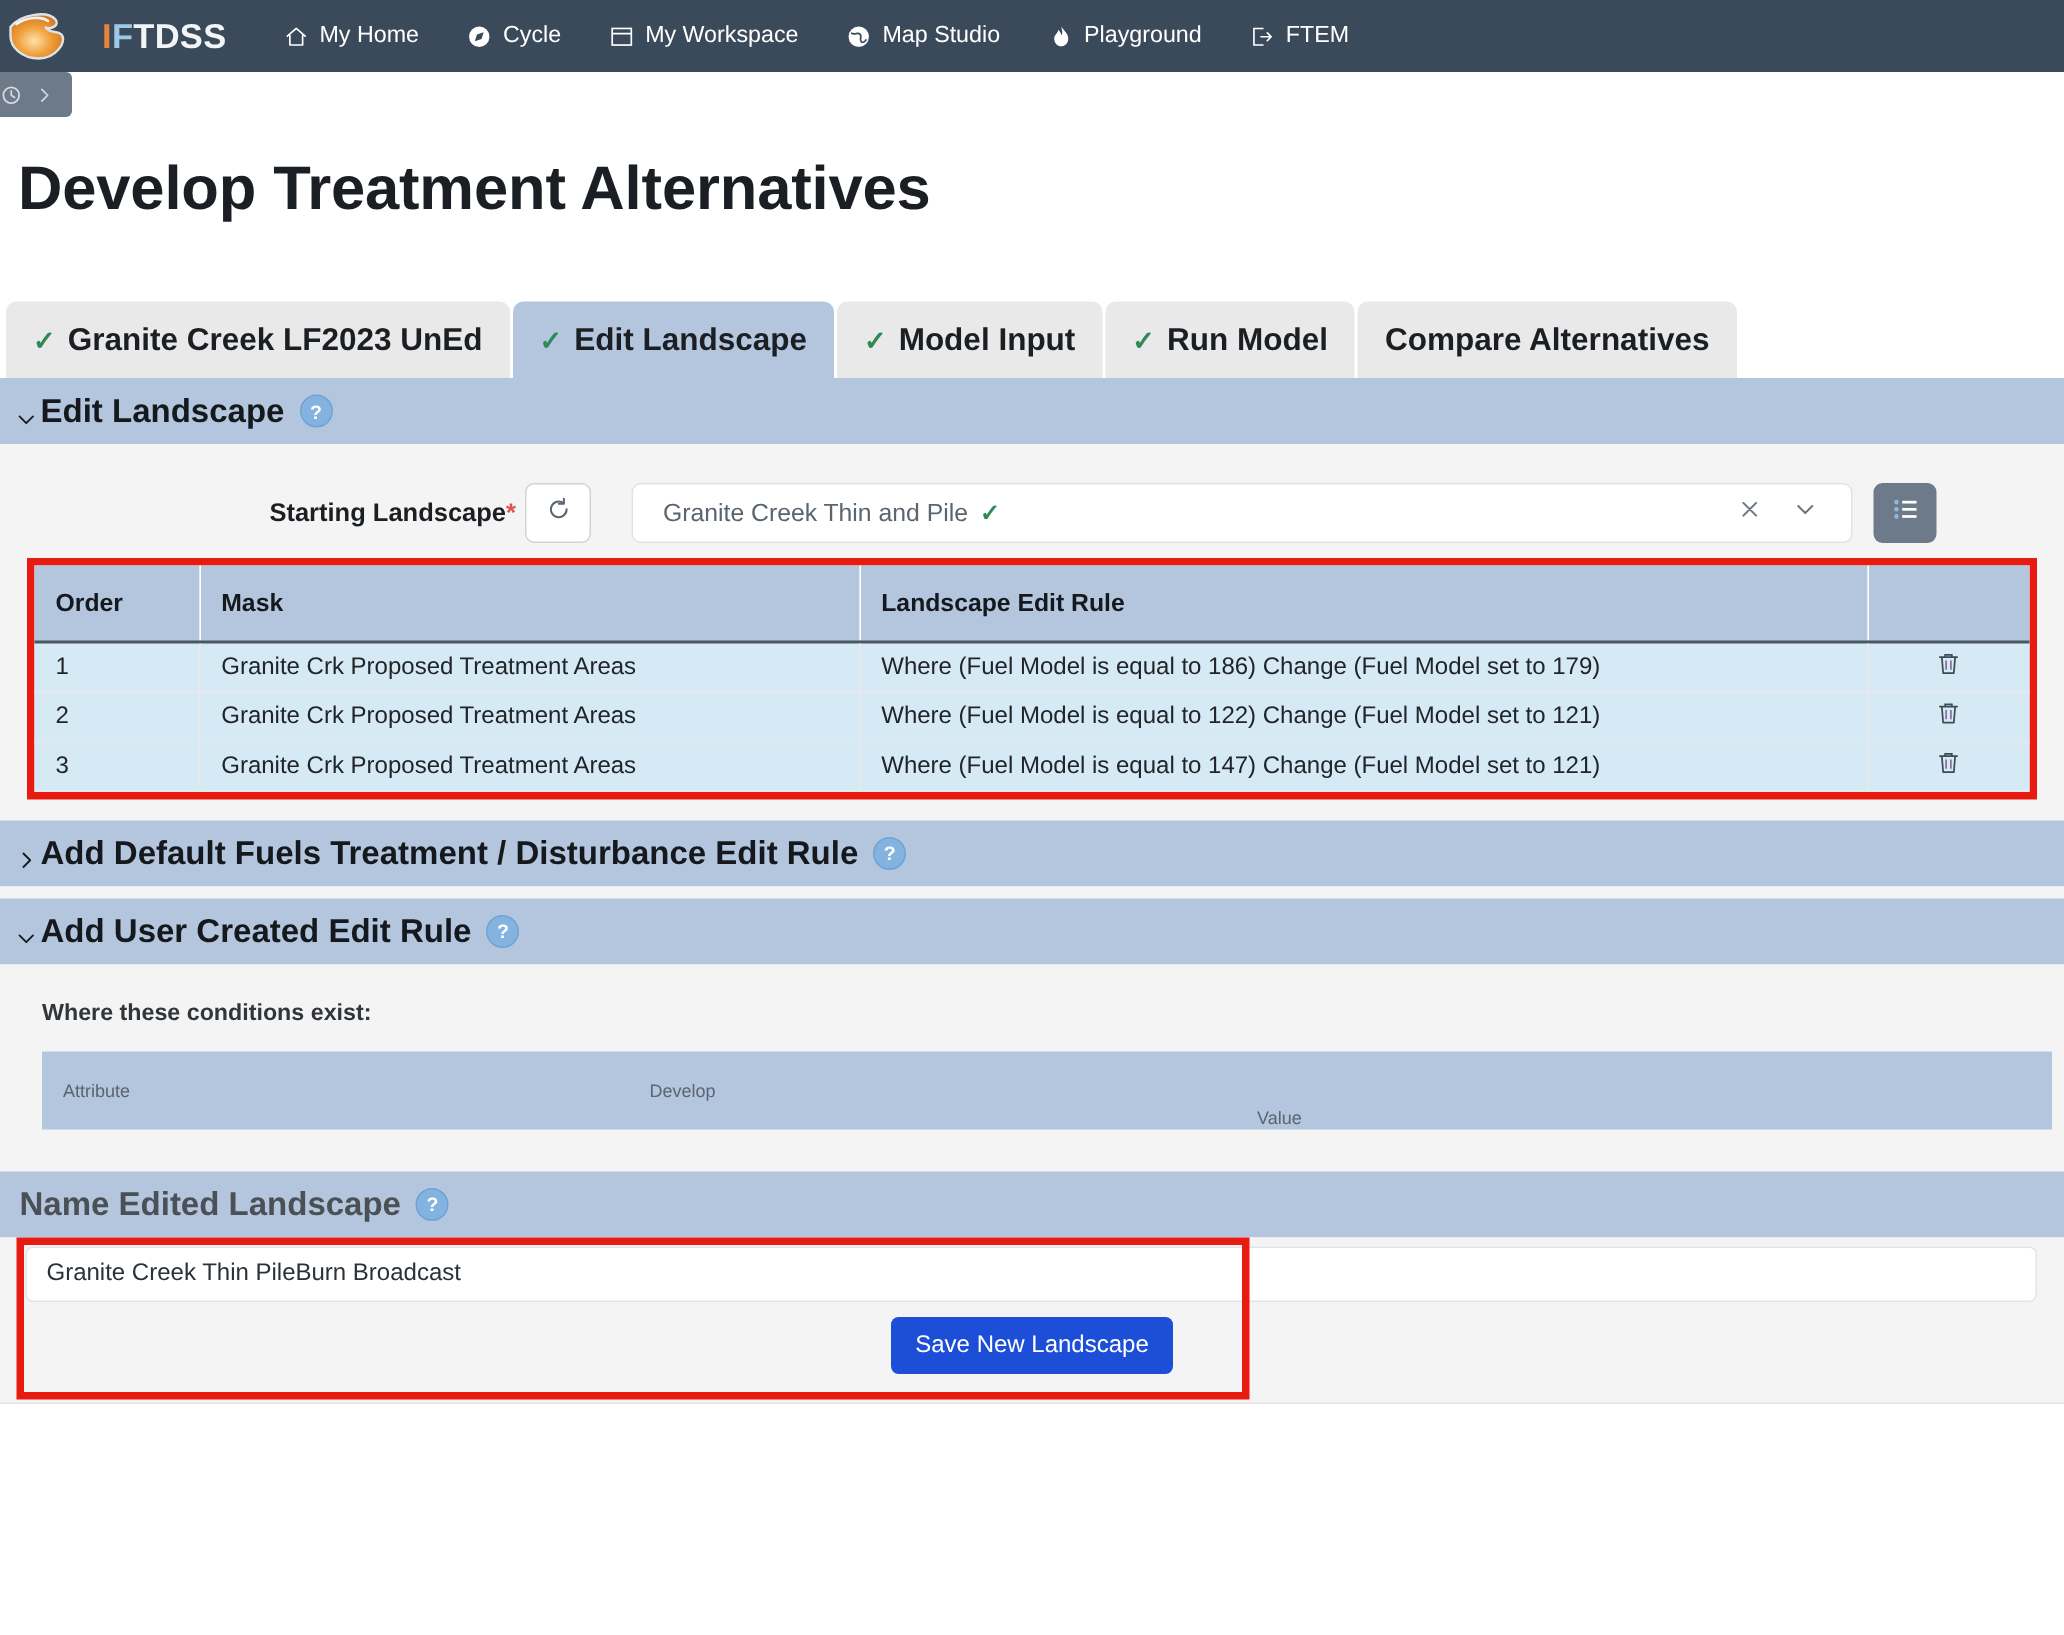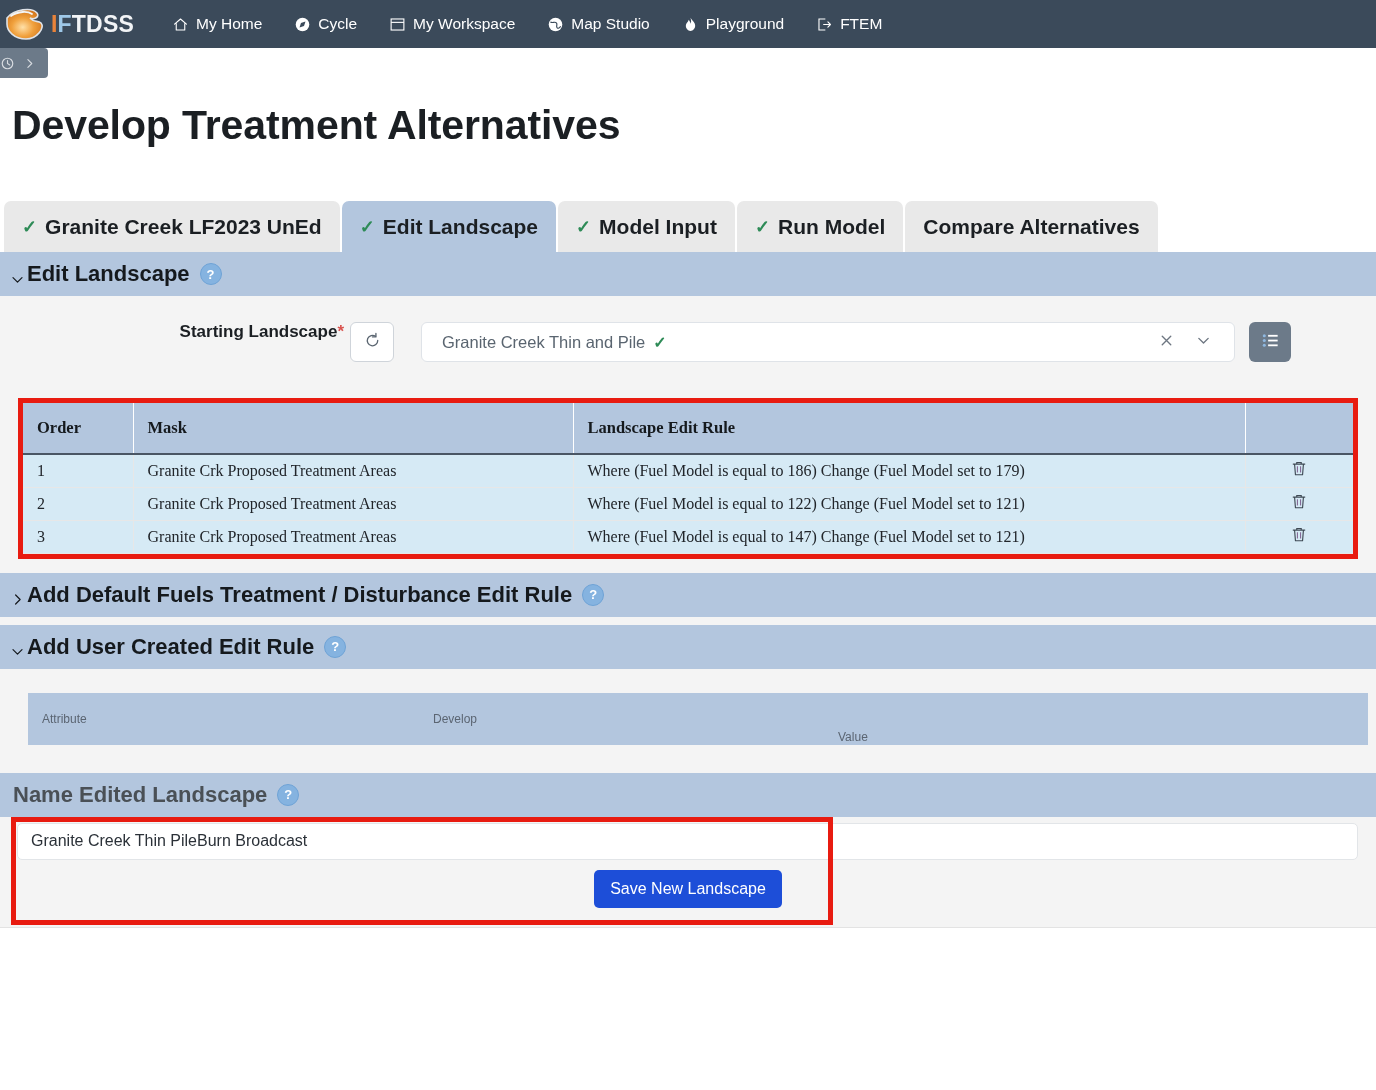--- a/index.html
+++ b/index.html
@@ -16,21 +16,21 @@
     height: 48px;
     background: #3b4a5a;
     display: flex;
     align-items: center;
     padding: 0 0 0 4px;
     color: #ffffff;
   }
   .brand {
     display: flex;
     align-items: center;
-    gap: 3px;
+    gap: 20px;
     margin-right: 22px;
   }
   .brand-logo { width: 44px; height: 36px; display:block; }
   .brand-text {
     font-size: 23px;
     font-weight: 600;
     letter-spacing: .2px;
     line-height: 1;
   }
   .brand-text .c1 { color: #e8833a; }
@@ -136,22 +136,22 @@
     cursor: pointer;
     flex: 0 0 auto;
   }
 
   
   .panel { background: #f4f4f4; }
 
   
   .sl-row {
     display: flex;
-    align-items: flex-start;
-    padding: 26px 0 36px 0;
+    align-items: center;
+    padding: 26px 0 10px 0;
   }
   .sl-label {
     width: 350px;
     text-align: right;
     font-size: 17px;
     font-weight: 700;
     color: #1b1f23;
     padding-right: 6px;
     white-space: nowrap;
   }
@@ -201,21 +201,20 @@
     border: 5px solid #e81b10;
     background: #ffffff;
   }
   .redwrap { padding: 0 18px; background: #f4f4f4; }
 
   
   table.rules {
     width: 100%;
     border-collapse: collapse;
     table-layout: fixed;
-    font-family: Liberation Serif, serif;
   }
   table.rules thead th {
     background: #b3c6de;
     height: 51px;
     font-size: 16.5px;
     font-weight: 700;
     color: #15191d;
     text-align: left;
     padding: 0 14px;
     border-right: 1px solid #ffffff;
@@ -543,20 +542,21 @@
   <span class="chev">
     <svg width="15" height="15" viewBox="0 0 20 20">
         <path d="M4 7.5 L10 13.5 L16 7.5" fill="none" stroke="#15191d" stroke-width="1.6" stroke-linecap="round" stroke-linejoin="round"></path>
       </svg>
   </span>
   <span>Add User Created Edit Rule</span>
   <span class="help">?</span>
 </div>
 
 <div class="cond-panel">
+  <div class="cond-label">Where these conditions exist:</div>
   <div class="cond-head">
     <span class="c-attr">Attribute</span>
     <span class="c-op">Develop</span>
     <span class="c-val">Value</span>
   </div>
   <div style="height:28px"></div>
 </div>
 
 <div class="sec-head gray-title">
   <span style="padding-left:3px">Name Edited Landscape</span>

